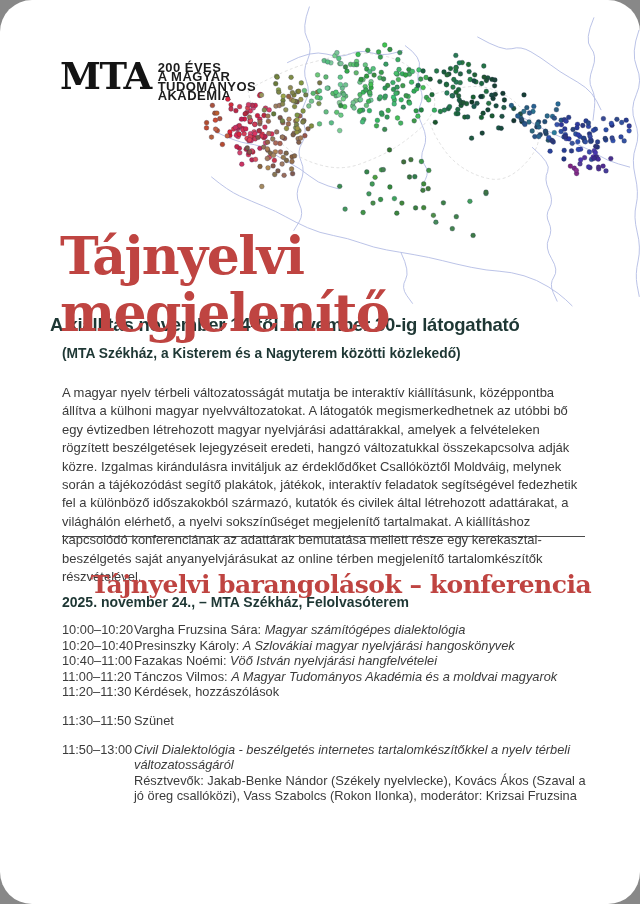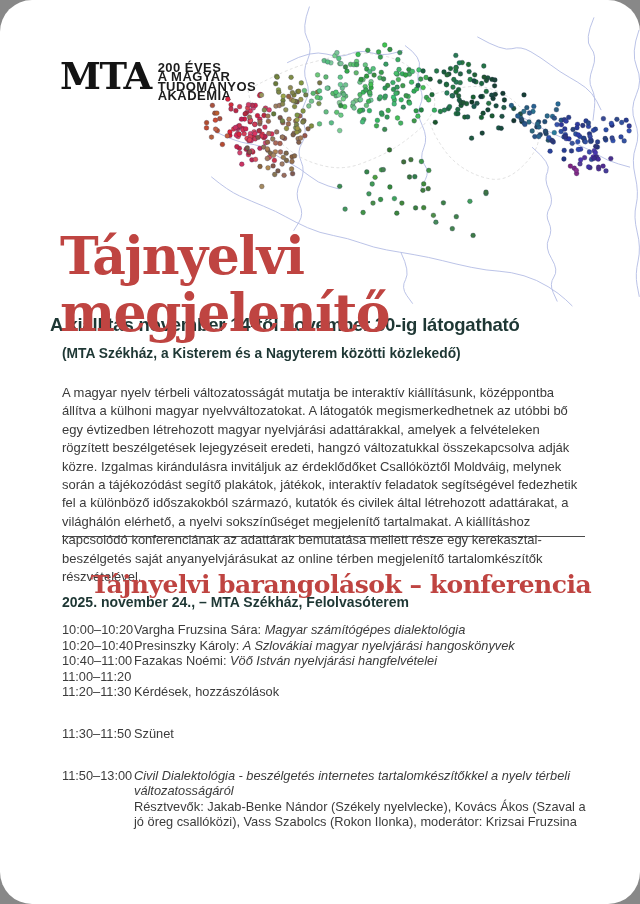--- a/index.html
+++ b/index.html
@@ -51,21 +51,21 @@
     font-family:"DejaVu Serif","Liberation Serif",serif;
     font-weight:700;font-size:25px;letter-spacing:-.5px;color:#bf4441;text-align:center;
   }
   .conf-date{
     position:absolute;left:62px;top:594px;width:540px;
     font-size:14px;font-weight:700;color:#1e3734;
   }
   
   .schedule{position:absolute;left:62px;top:622px;width:526px;}
   .sched-row{display:flex;font-size:12.8px;line-height:15.6px;color:#3b3b3b;}
-  .sched-row.gap{margin-top:26px;}
+  .sched-row.gap{margin-top:13px;}
   .sched-time{flex:0 0 72px;white-space:nowrap;}
   .sched-content{flex:1;}
   .sched-content em{font-style:italic;}
   .sched-note{display:block;}
   
   .footer{
     position:absolute;left:0;top:828px;width:640px;height:76px;
     background:#13292a;color:#e3ebe9;box-sizing:border-box;
     padding:13px 40px 0 70px;font-size:11.3px;line-height:16.2px;
   }
@@ -693,20 +693,21 @@
       <div class="sched-row">
         <span class="sched-time">10:20–10:40</span>
         <span class="sched-content"><span>Presinszky Károly:</span> <em>A Szlovákiai magyar nyelvjárási hangoskönyvek</em></span>
       </div>
       <div class="sched-row">
         <span class="sched-time">10:40–11:00</span>
         <span class="sched-content"><span>Fazakas Noémi:</span> <em>Vöő István nyelvjárási hangfelvételei</em></span>
       </div>
       <div class="sched-row">
         <span class="sched-time">11:00–11:20</span>
+        <span class="sched-content"><span>Tánczos Vilmos:</span> <em>A Magyar Tudományos Akadémia és a moldvai magyarok</em></span>
       </div>
       <div class="sched-row">
         <span class="sched-time">11:20–11:30</span>
         <span class="sched-content"><span>Kérdések, hozzászólások</span></span>
       </div>
       <div class="sched-row gap">
         <span class="sched-time">11:30–11:50</span>
         <span class="sched-content"><span>Szünet</span></span>
       </div>
       <div class="sched-row gap">

